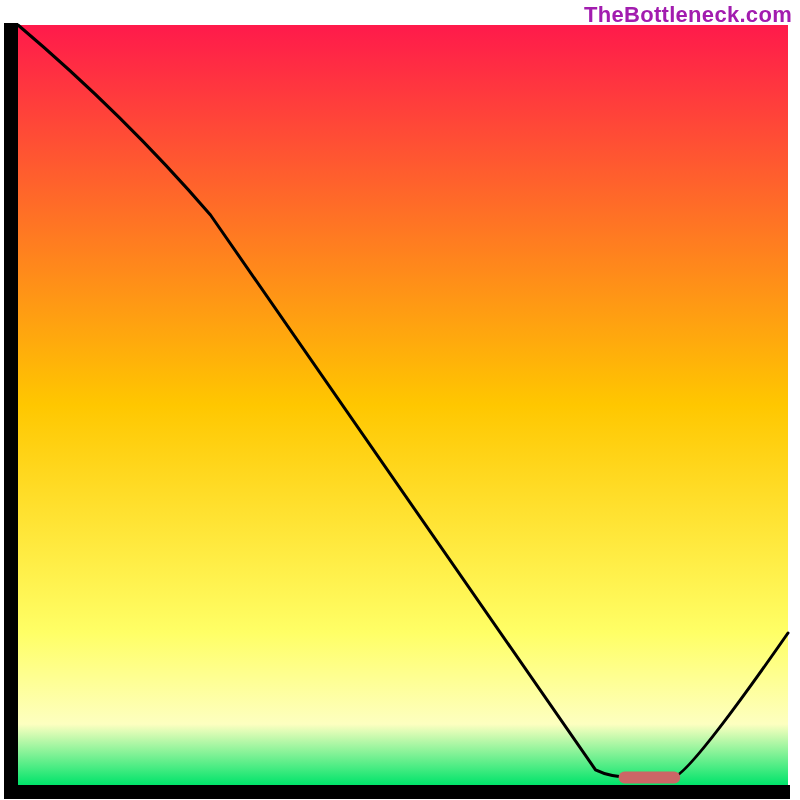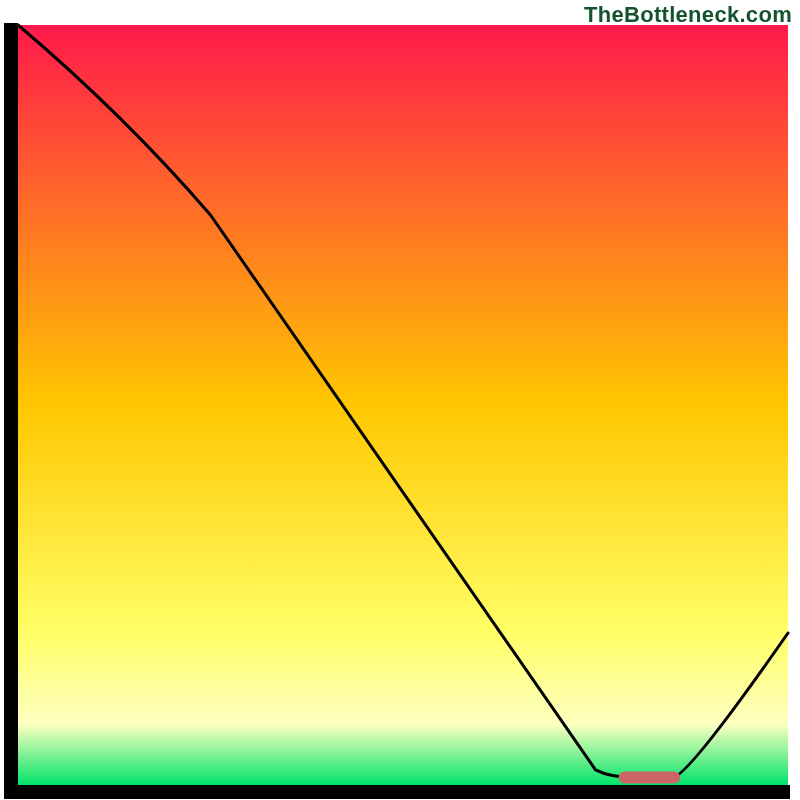--- a/index.html
+++ b/index.html
@@ -14,21 +14,21 @@
     position: relative;
     width: 800px;
     height: 800px;
   }
   .watermark {
     position: absolute;
     top: 2px;
     right: 8px;
     font-size: 22px;
     font-weight: bold;
-    color: #14532d;
+    color: #a21caf;
     letter-spacing: 0.3px;
   }
   svg {
     display: block;
   }
 </style>
 </head>
 <body>
 
 <div class="container">

